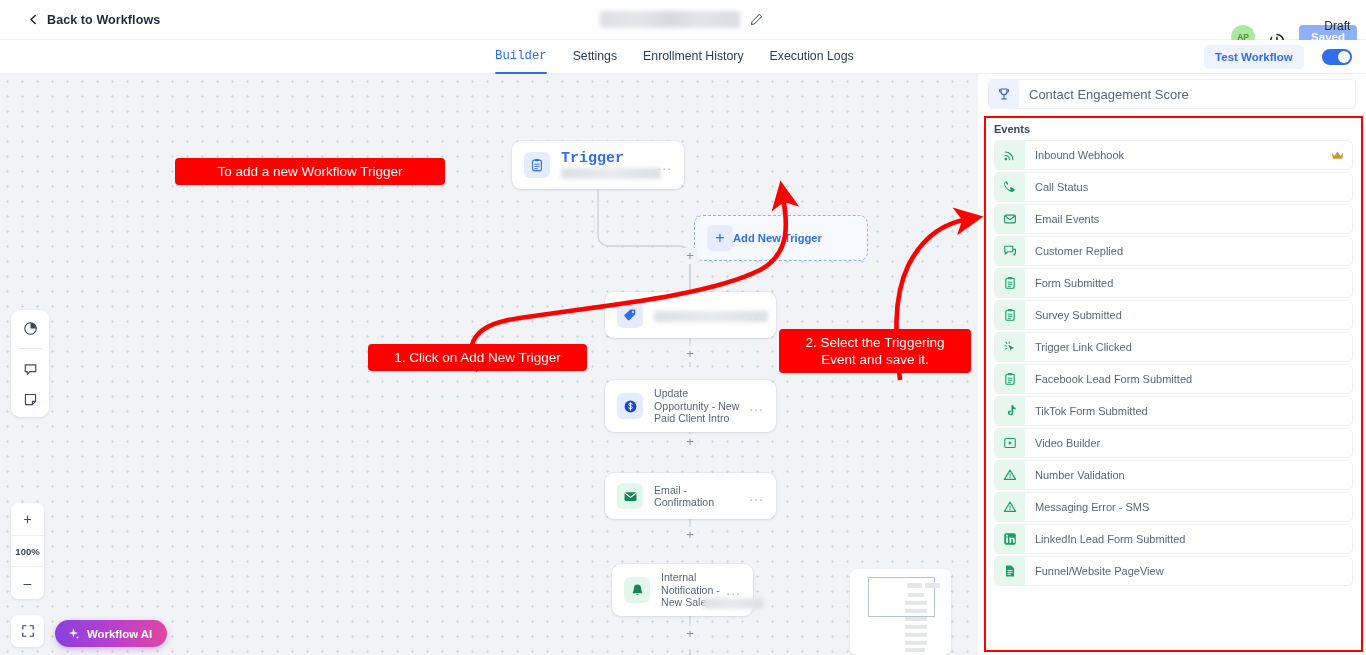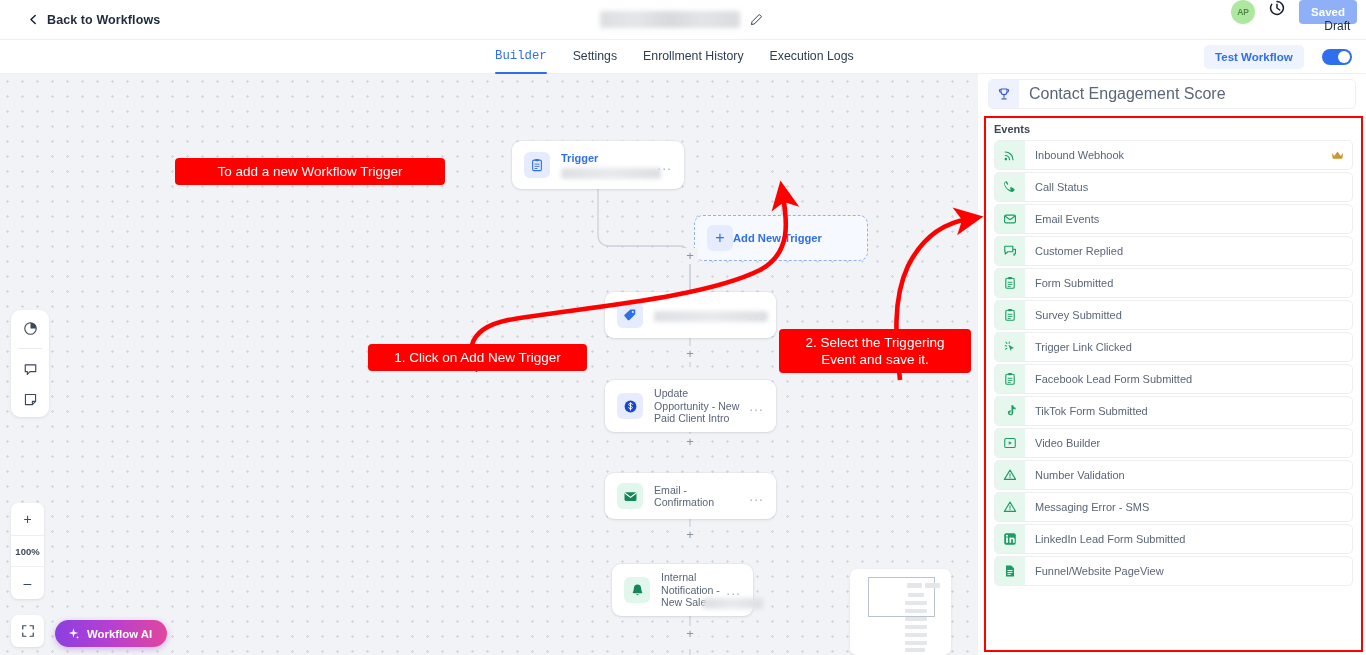--- a/index.html
+++ b/index.html
@@ -29,21 +29,21 @@
     display:flex; align-items:center; gap:10px;
   }
   .title-blur {
     width:140px; height:17px; border-radius:3px;
     background:linear-gradient(90deg,#dcdee1 0%,#e4e6e9 25%,#d7d9dd 50%,#e2e4e7 72%,#d9dbdf 100%);
     filter: blur(2.4px);
   }
   .edit-pencil { width:13px; height:13px; display:block; }
   .topbar-right {
     position:absolute; right:9px; top:0; height:49px;
-    display:flex; align-items:flex-start; gap:14px;
+    display:flex; align-items:flex-end; gap:14px;
   }
   .avatar {
     width:24px; height:24px; border-radius:50%;
     background:#aee8a0; color:#4e8a43;
     font-size:8.5px; font-weight:700;
     display:flex; align-items:center; justify-content:center;
     cursor:pointer;
   }
   .history-icon { width:16px; height:16px; display:block; cursor:pointer; }
   .saved-btn {
@@ -103,21 +103,21 @@
     box-shadow:0 1px 3px rgba(32,44,66,.10), 0 0 0 1px rgba(32,44,66,.035);
     display:flex; align-items:center; padding:0 12px; cursor:pointer;
   }
   .node-ico {
     width:26px; height:26px; border-radius:6px;
     display:flex; align-items:center; justify-content:center; flex:0 0 auto;
   }
   .ico-blue { background:#e6ecfe; }
   .ico-green { background:#e2f7ec; }
   .node-body { flex:1; margin-left:11px; min-width:0; }
-  .node-kicker { font-size:11px; font-weight:700; color:#2f6fed; line-height:13px; }
+  .node-kicker { font-size:15px; font-weight:700; color:#2f6fed; line-height:13px;font-family:Liberation Mono, monospace; }
   .node-title {
     font-size:10.6px; color:#5a6676; line-height:12.5px; font-weight:500;
   }
   .blurbar {
     height:11px; border-radius:3px; margin-top:3px;
     background:linear-gradient(90deg,#dde0e4,#e8eaed,#dcdfe3);
     filter:blur(2px);
   }
   .dots { font-size:14px; color:#aab2bd; letter-spacing:1px; margin-left:6px; cursor:pointer; }
 
@@ -197,21 +197,21 @@
     background:#fff; overflow:hidden;
   }
   .trigger-row {
     display:flex; align-items:center; height:30px; margin:5px 10px 0 10px;
     border:1px solid #edeff2; border-radius:5px; background:#fff; cursor:pointer;
   }
   .trig-ico {
     width:30px; height:28px; display:flex; align-items:center; justify-content:center;
     background:#eef2fe; flex:0 0 auto; border-radius:4px 0 0 4px;
   }
-  .trig-label { font-size:16px; color:#5a6676; margin-left:10px; }
+  .trig-label { font-size:13px; color:#5a6676; margin-left:10px; }
 
   .events-box {
     position:absolute; left:6px; top:42px; width:379px; height:536px;
     border:2.6px solid #ff0000; background:#fff;
   }
   .events-title {
     font-size:11px; font-weight:700; color:#3c4758; padding:5px 8px 3px 8px;
   }
   .evrow {
     display:flex; align-items:center; height:30px; margin:2px 8px;

